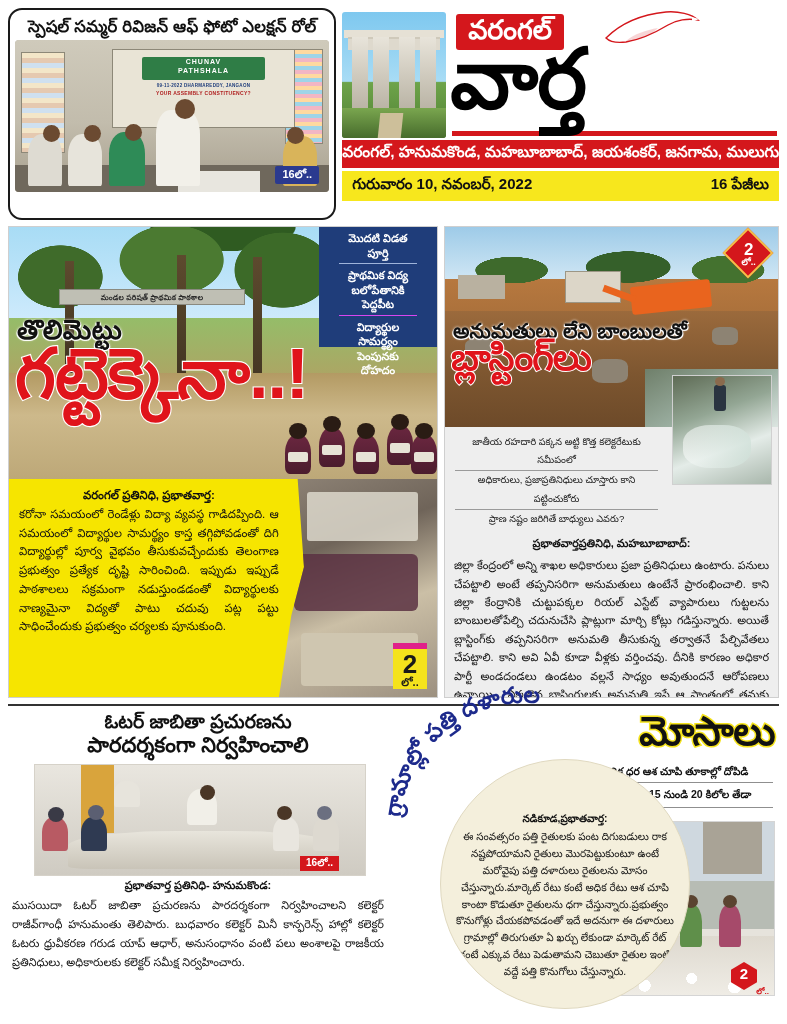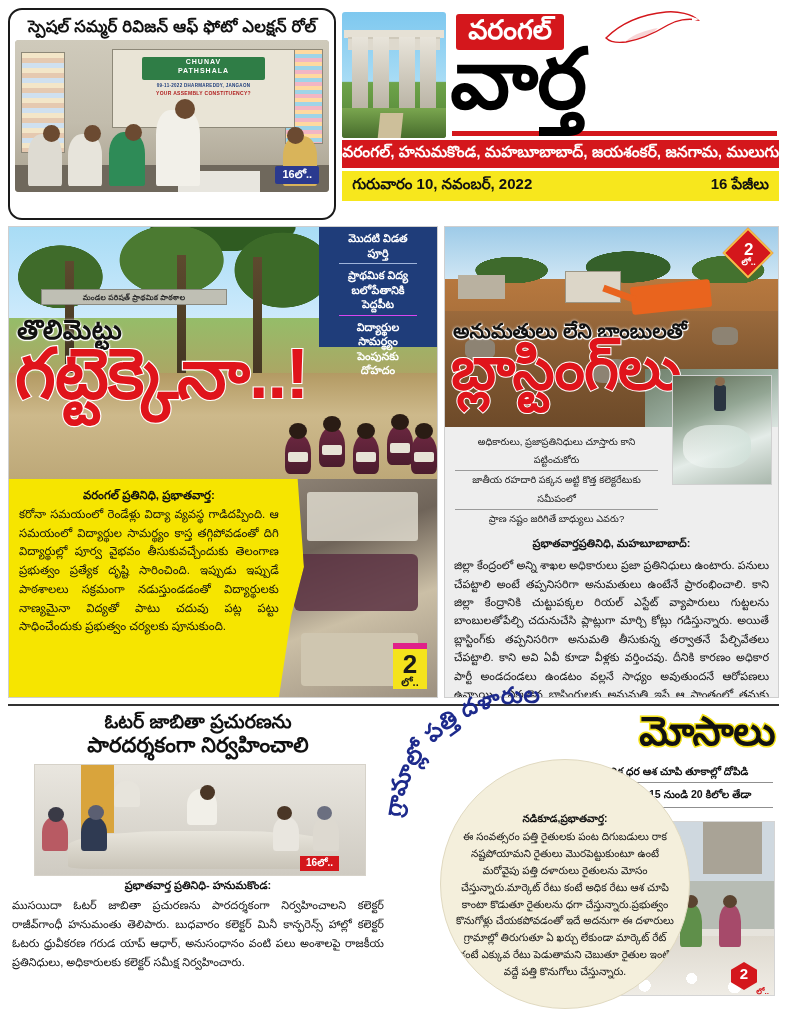--- a/index.html
+++ b/index.html
@@ -194,21 +194,21 @@
        radial-gradient(ellipse 70px 52px at 12% 30%, #3f6b2a 0 60%, transparent 61%),
        radial-gradient(ellipse 86px 58px at 38% 20%, #4b7a31 0 60%, transparent 61%),
        radial-gradient(ellipse 80px 62px at 64% 26%, #3c6a28 0 60%, transparent 61%),
        radial-gradient(ellipse 70px 50px at 88% 22%, #517f35 0 60%, transparent 61%),
        radial-gradient(ellipse 120px 40px at 50% 0%, #2f5b21 0 60%, transparent 61%);
   }
   .sl-trunk { position:absolute; width:9px; background:linear-gradient(#5d4a2e,#3d3120); }
   .sl-ground { position:absolute; left:0; right:0; bottom:0; height:42%;
      background:linear-gradient(#b39a63, #cdb98b 40%, #bda878 100%); }
   .sl-signboard {
-    position:absolute; left:32px; top:62px; width:186px; height:16px;
+    position:absolute; left:50px; top:62px; width:186px; height:16px;
     background:#bfbfb4; border:1px solid #8a8a80;
     color:#2b2b2b; font-size:7.5px; font-weight:bold; text-align:center; line-height:15px;
     letter-spacing:.2px;
   }
   .sl-kids { position:absolute; right:0; bottom:0; width:46%; height:46%; }
   .kid { position:absolute; bottom:4%; width:26px; height:40px; border-radius:48% 48% 18% 18%;
      background:linear-gradient(#6b2740,#4b1c2d); }
   .kid i { position:absolute; left:4px; top:-11px; width:18px; height:16px; border-radius:50%; background:#2a1c14; }
   .kid b { position:absolute; left:3px; top:18px; width:20px; height:10px; background:#e7e3d6; border-radius:2px; }
 
@@ -305,21 +305,21 @@
     background:linear-gradient(150deg,#6f7f6a 0%, #9fb3a6 40%, #dfe8e4 70%, #b9c6bc 100%);
   }
 
   .sr-head1 {
     position:absolute; left:8px; top:92px;
     font-size:20.5px; font-weight:bold; color:#111;
     text-shadow: 0 0 3px #fff, 1px 1px 0 #fff, -1px 1px 0 #fff;
   }
   .sr-head2 {
     position:absolute; left:6px; top:112px;
-    font-size:60px; font-weight:bold; color:#e0141b; line-height:1;
+    font-size:37px; font-weight:bold; color:#e0141b; line-height:1;
     -webkit-text-stroke: 2px #ffffff;
     paint-order: stroke fill;
     letter-spacing:-1px;
   }
   .badge-diamond {
     position:absolute; right:12px; top:8px;
     width:36px; height:36px;
     background:#d4171c; border:2px solid #f3c24a;
     transform:rotate(45deg);
     z-index: 6;
@@ -673,22 +673,22 @@
         <div class="sr-head1">అనుమతులు లేని బాంబులతో</div>
         <div class="sr-head2">బ్లాస్టింగ్‌లు</div>
       </div>
 
       <div class="sr-photo3">
         <div class="man"></div>
         <div class="spray"></div>
       </div>
 
       <div class="sr-kicker">
+        <div>జాతీయ రహదారి పక్కన అట్టి కొత్త కలెక్టరేటుకు సమీపంలో</div>
         <div>అధికారులు, ప్రజాప్రతినిధులు చూస్తారు  కాని పట్టించుకోరు</div>
-        <div>జాతీయ రహదారి పక్కన అట్టి కొత్త కలెక్టరేటుకు సమీపంలో</div>
         <div>ప్రాణ నష్టం జరిగితే బాధ్యులు ఎవరు?</div>
       </div>
 
       <div class="sr-byline">ప్రభాతవార్తప్రతినిధి, మహబూబాబాద్:</div>
       <div class="sr-body">జిల్లా కేంద్రంలో అన్ని శాఖల అధికారులు ప్రజా ప్రతినిధులు ఉంటారు. పనులు చేపట్టాలి అంటే తప్పనిసరిగా అనుమతులు ఉంటేనే ప్రారంభించాలి. కాని జిల్లా కేంద్రానికి చుట్టుపక్కల రియల్ ఎస్టేట్ వ్యాపారులు గుట్టలను బాంబులతోపేల్చి చదునుచేసి  ప్లాట్లుగా మార్చి కోట్లు గడిస్తున్నారు. అయితే బ్లాస్టింగ్‌కు తప్పనిసరిగా అనుమతి తీసుకున్న  తర్వాతనే పేల్చివేతలు చేపట్టాలి. కాని అవి ఏవీ కూడా వీళ్లకు వర్తించవు. దీనికి కారణం అధికార పార్టీ అండదండలు ఉండటం వల్లనే సాధ్యం అవుతుందనే ఆరోపణలు ఉన్నాయి . ఎక్కడైన బ్లాస్టింగులకు అనుమతి ఇస్తే ఆ ప్రాంతంలో తమకు బ్లాస్టింగ్ అనుమతి ఉందని ఏ శాఖ ద్వారా ఇచ్చారో అదెవిధంగా ఎక్కడి నుండి బాంబులు తెచ్చారో అనే సూచిక బోర్డును ఏర్పాటు చేస్తే ప్రజలు అనుమతి ఉందని భావిస్తారు.</div>
     </div>
   </div>
 
   <div class="bottom">
 

